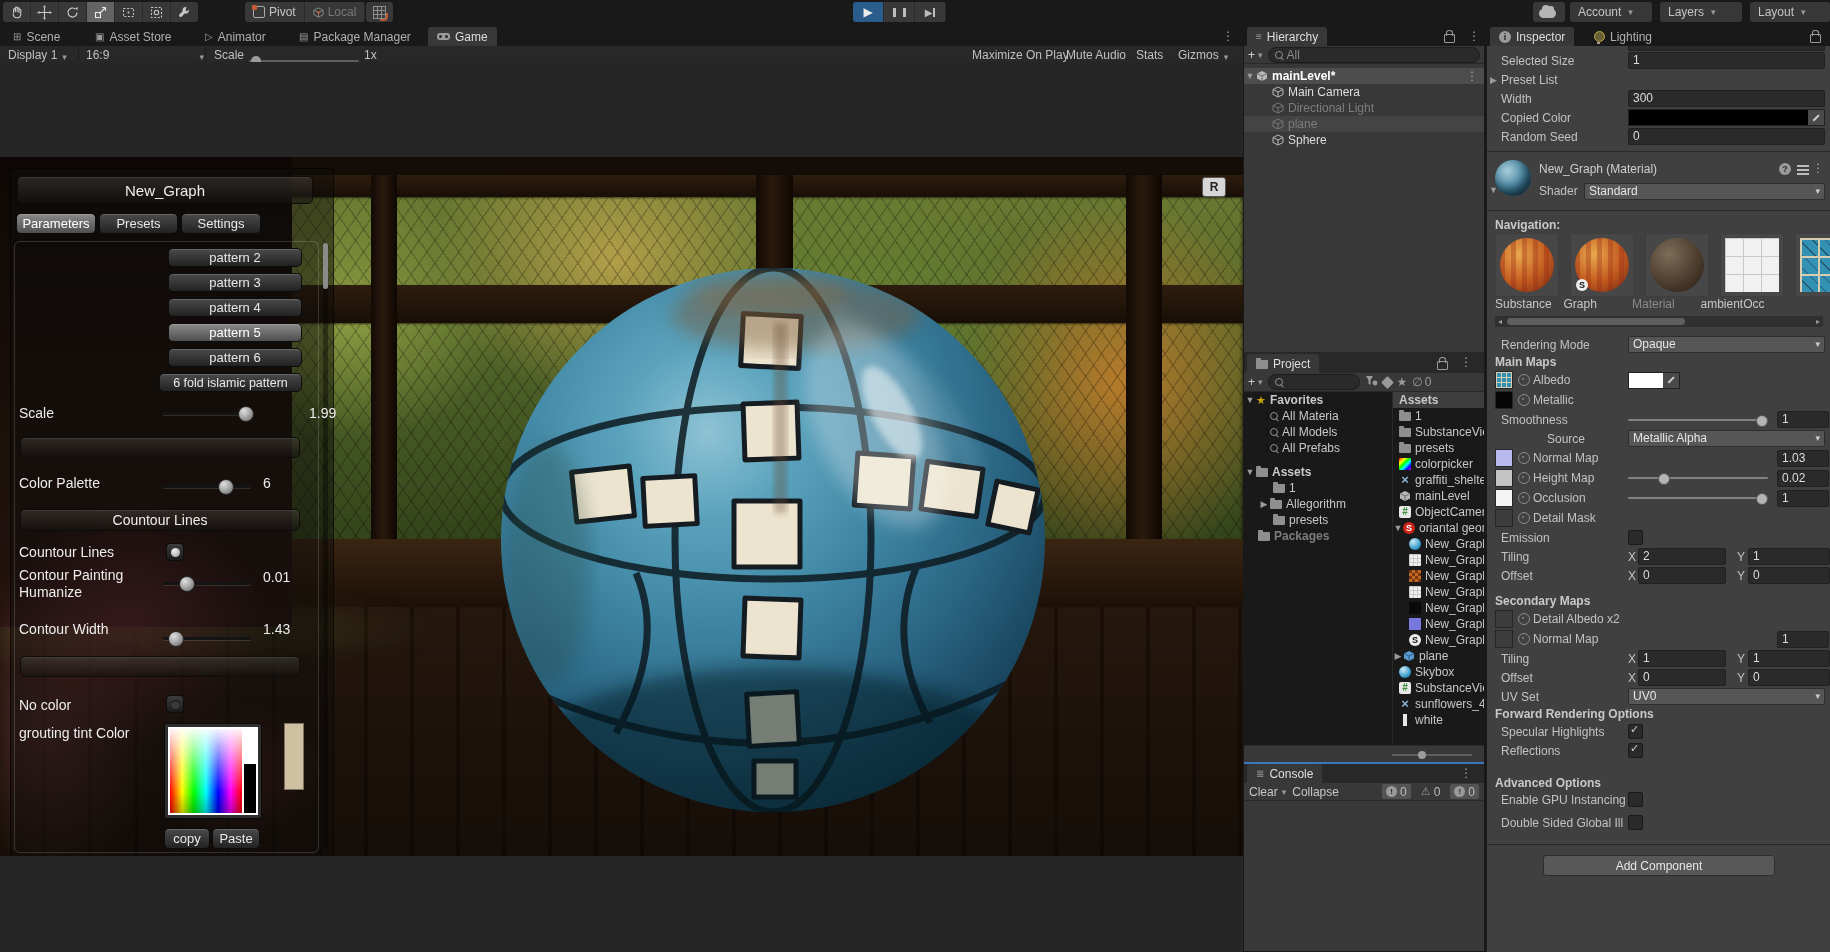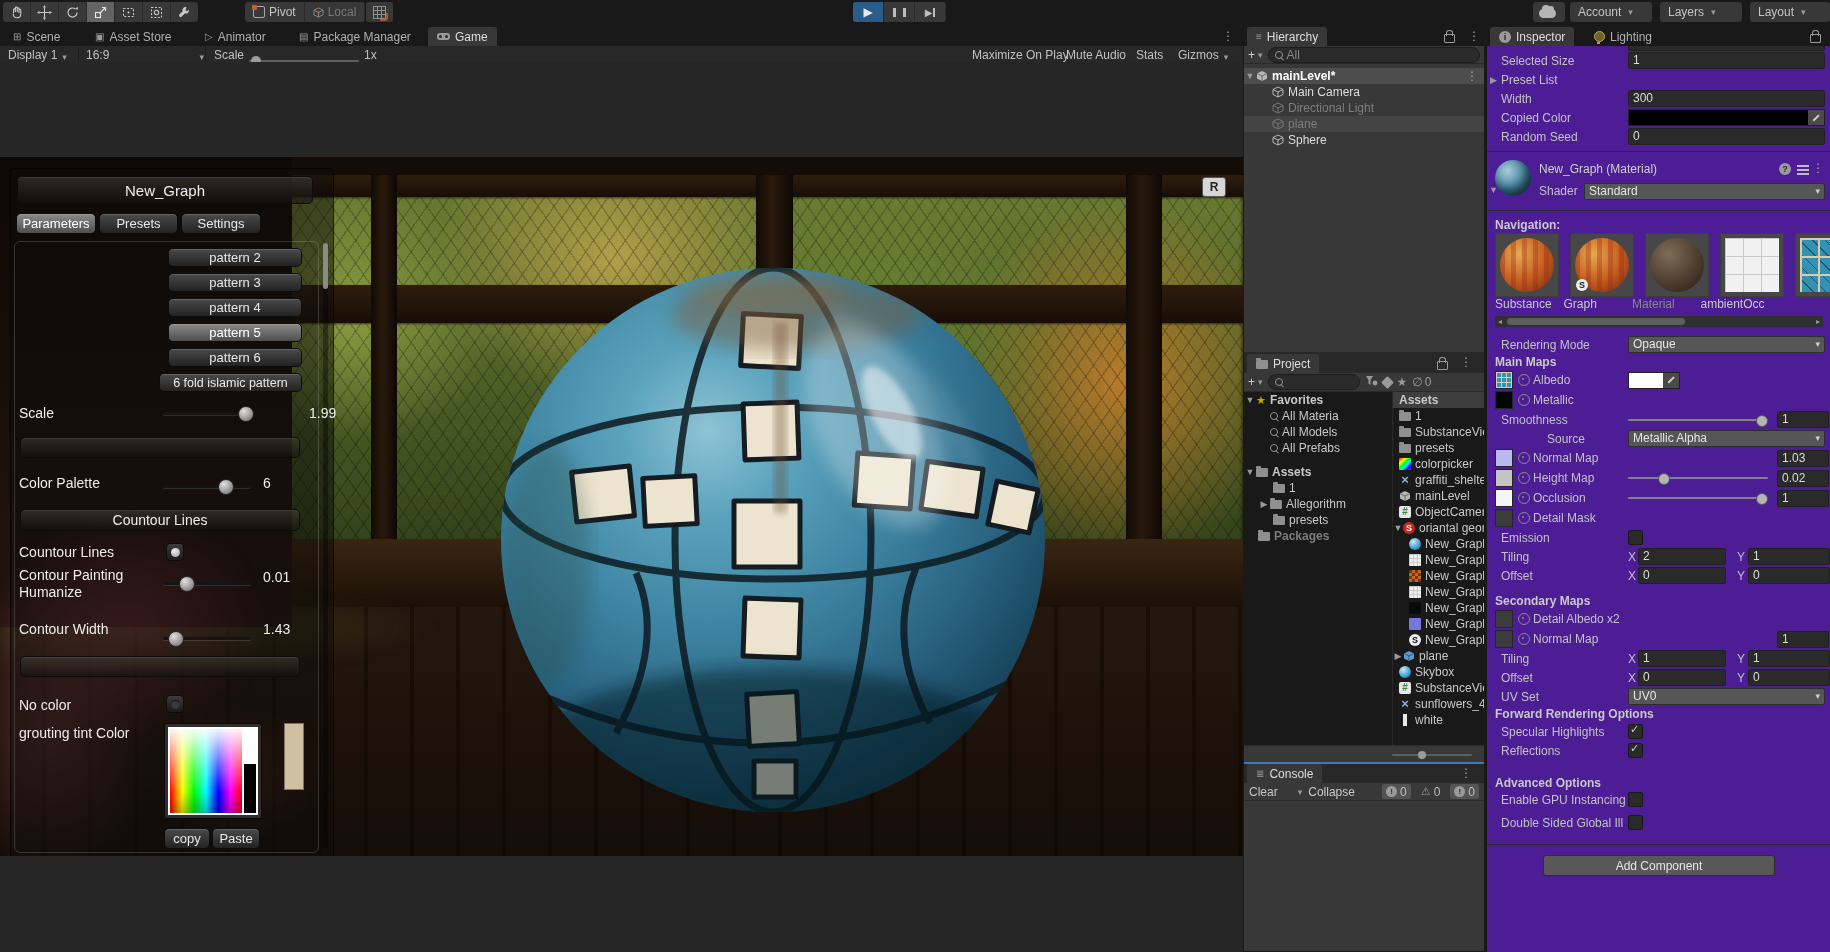--- a/index.html
+++ b/index.html
@@ -147,21 +147,21 @@
   .selrow{background:#4d4d4d;}
   .selrow2{background:#444444;}
 
   
   .cbadge{display:flex;align-items:center;gap:3px;height:15px;padding:0 4px;border-radius:2px;color:#bdbdbd;}
   .cbadge.pressed{background:#545454;}
   .ci-circle{width:11px;height:11px;border-radius:50%;background:#9a9a9a;color:#2c2c2c;font-weight:bold;font-size:8px;line-height:11px;text-align:center;}
   .ci-warn{color:#9a9a9a;font-size:11px;}
 
   
-  #inspector{left:1486px;top:46px;width:344px;height:906px;background:#4c1d95;overflow:hidden;}
+  #inspector{left:1486px;top:46px;width:344px;height:906px;background:#404040;overflow:hidden;}
   .irow{position:relative;height:19px;display:flex;align-items:center;padding-left:14px;color:#c2c2c2;}
   .mrow{position:relative;height:20px;display:flex;align-items:center;padding-left:8px;color:#c2c2c2;}
   .ifield{position:absolute;left:141px;right:6px;height:15px;background:#2a2a2a;border:1px solid #212121;border-radius:2px;color:#dcdcdc;line-height:15px;padding:0 4px;}
   .ifield.v50{left:290px;right:auto;width:42px;}
   .idrop{position:absolute;left:141px;right:6px;height:15px;background:#565656;border:1px solid #2e2e2e;border-radius:2px;color:#e6e6e6;line-height:15px;padding:0 4px;}
   .idrop::after{content:"▾";position:absolute;right:4px;top:0;color:#cfcfcf;font-size:9px;}
   .chk{position:absolute;left:141px;width:13px;height:13px;background:#2a2a2a;border:1px solid #1a1a1a;border-radius:2px;}
   .chk.on::after{content:"✓";position:absolute;left:1px;top:-2px;color:#d0d0d0;font-size:11px;}
   .strack{position:absolute;left:141px;width:140px;height:2px;background:#828282;border-radius:1px;top:9px;}
   .sthumb{position:absolute;top:-4px;width:10px;height:10px;border-radius:50%;background:#b4b4b4;border:1px solid #555;}
@@ -767,21 +767,21 @@
   <div class="abs" style="left:1243px;top:762px;width:240px;height:190px;border-left:1px solid #191919;">
     <div style="height:2px;background:#3c78c0;"></div>
     <div style="height:19px;background:#282828;position:relative;">
       <div class="tab active" style="left:3px;top:0;height:19px;">
           <span class="tabicon">≣</span>
           <span>Console</span>
         </div>
       <span class="abs kebab" style="right:12px;top:2px;">⋮</span>
     </div>
     <div class="ptoolbar" style="height:17px;gap:6px;padding:0 5px;">
-      <span style="display:flex;gap:20px;align-items:center;">
+      <span style="display:flex;gap:4px;align-items:center;">
           <span>Clear</span>
           <span class="ddarrow">▾</span>
         </span>
       <span><span>Collapse</span></span>
       <span style="flex:1;"></span>
       <span class="cbadge pressed">
           <span class="ci-circle">!</span>
           <span>0</span>
         </span>
       <span class="cbadge">

